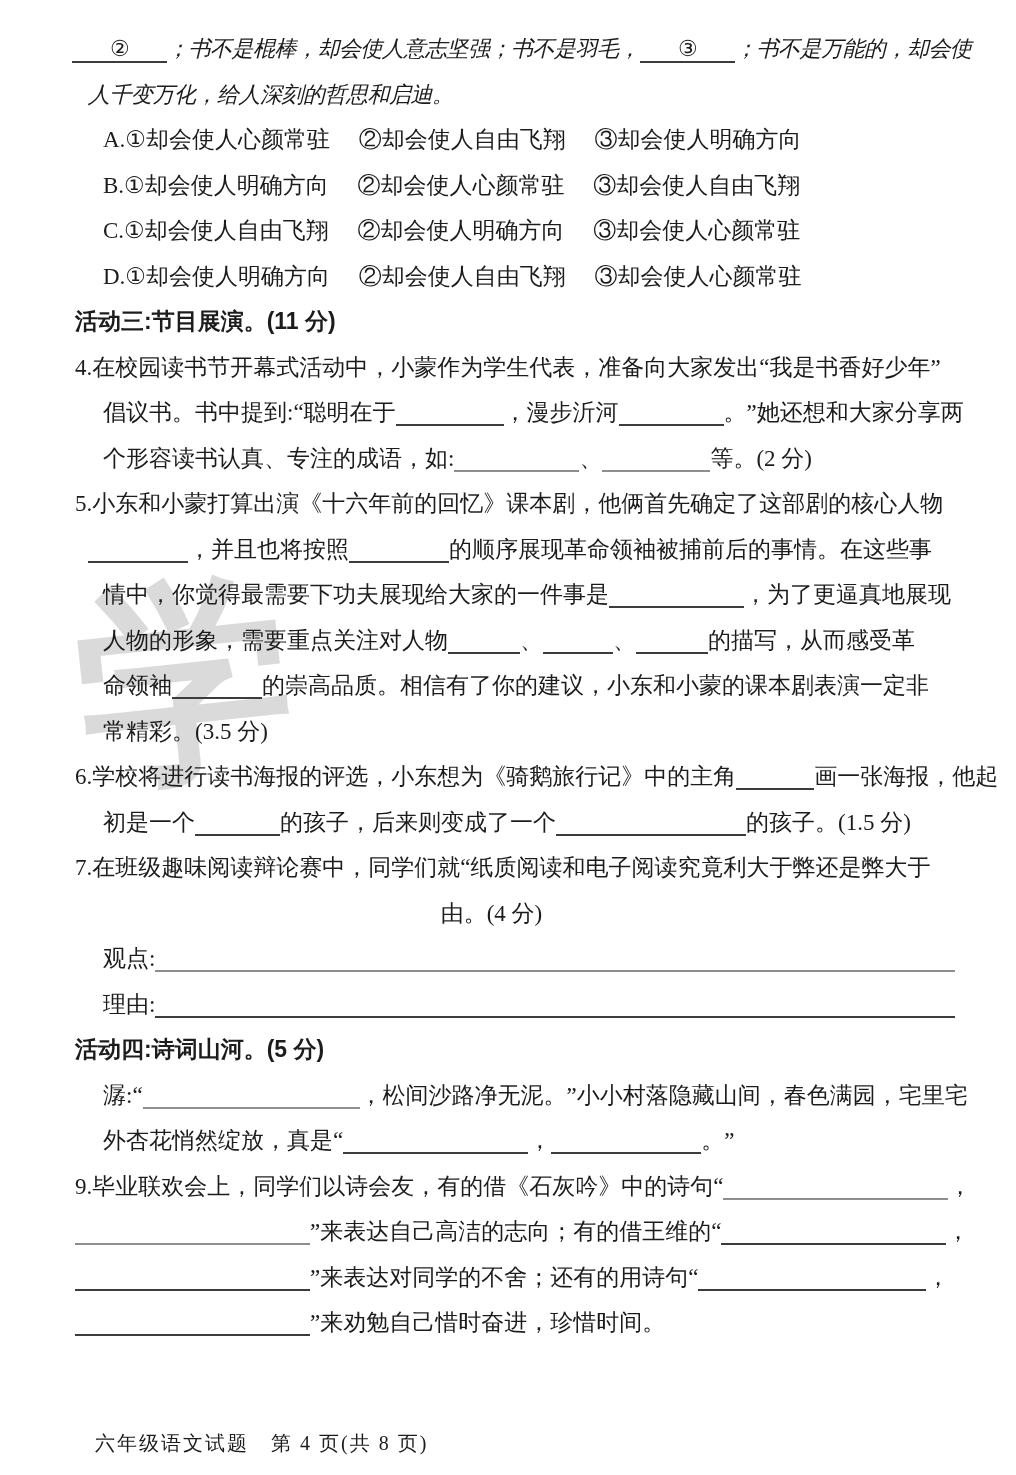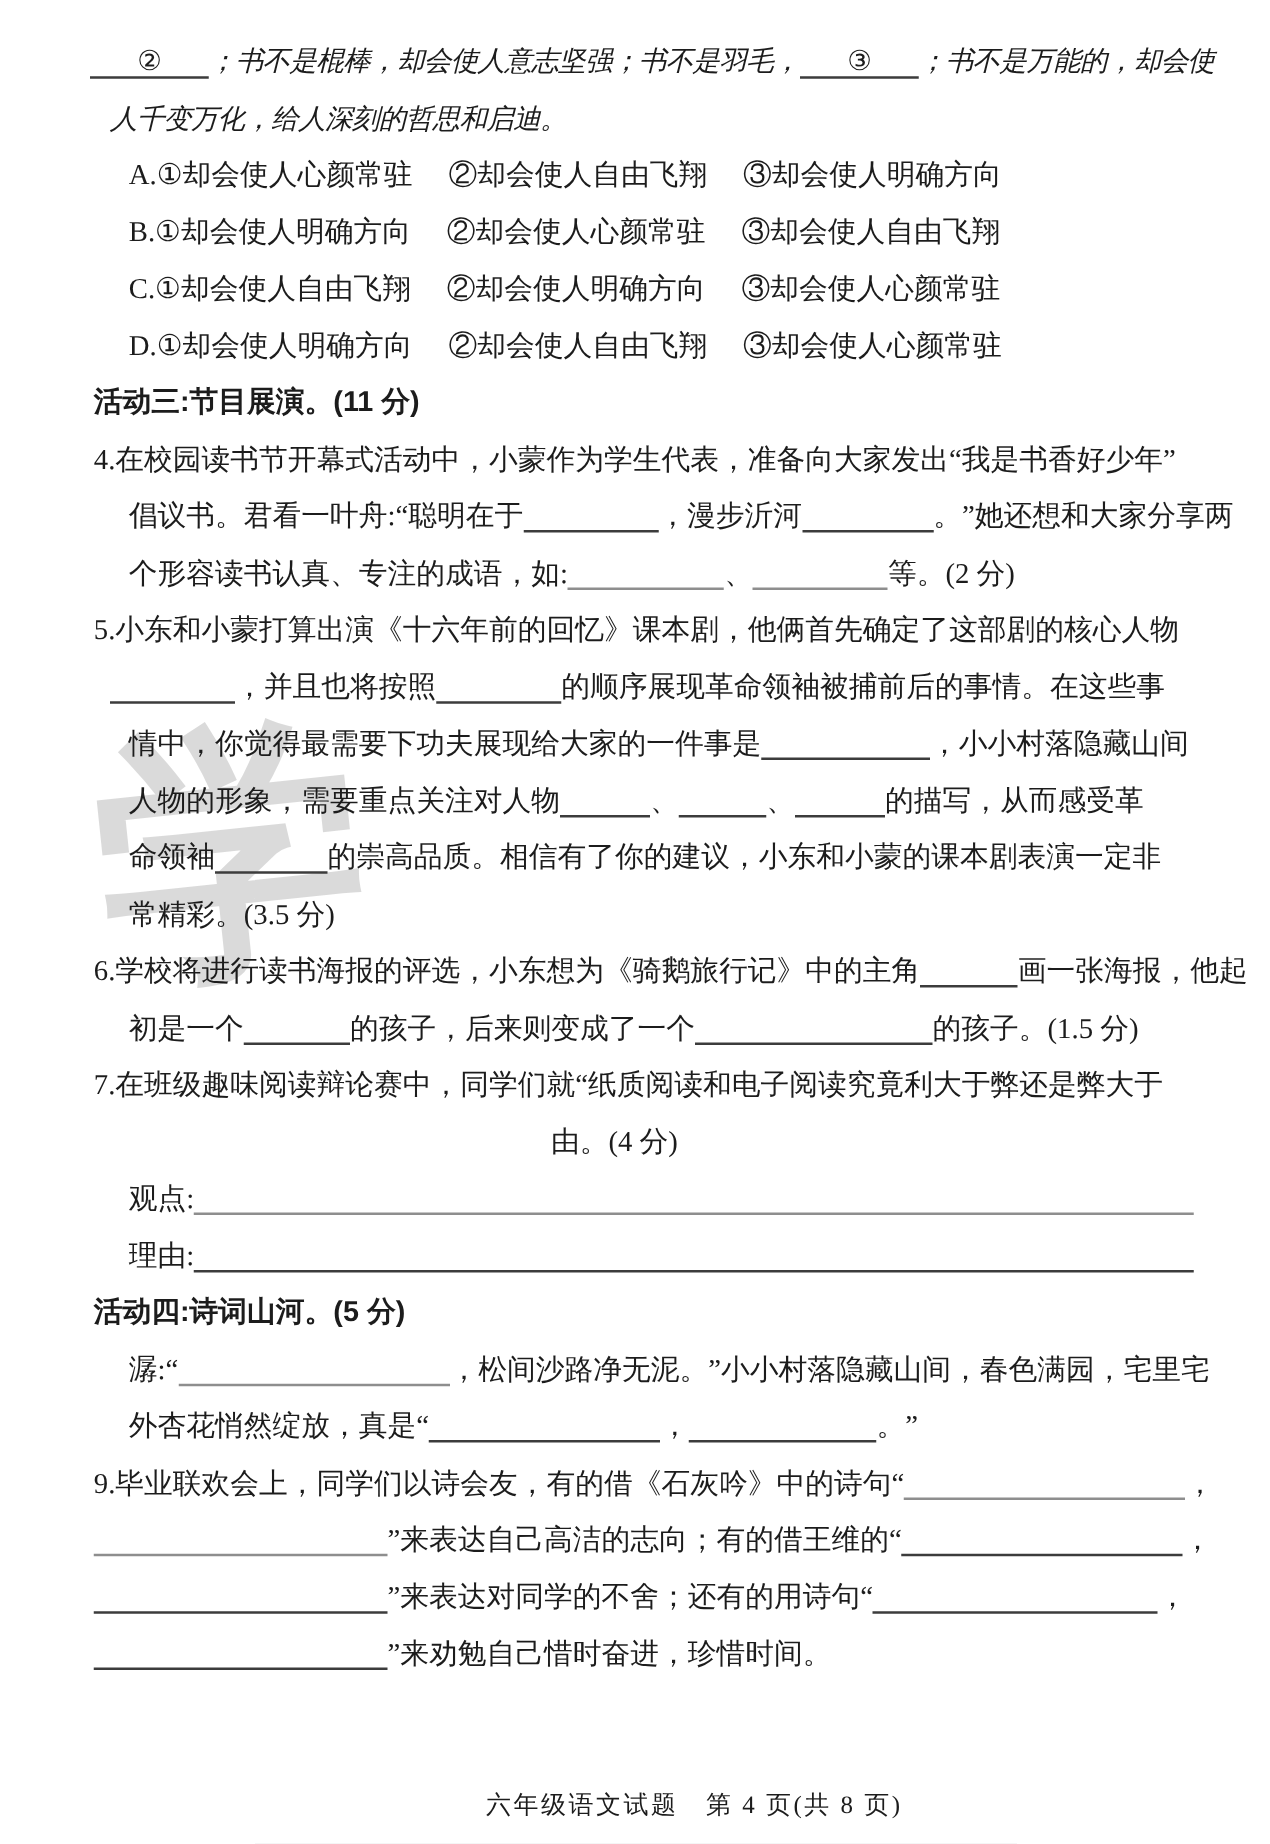--- a/index.html
+++ b/index.html
@@ -60,21 +60,20 @@
     vertical-align:baseline;
     text-align:center;
     font-size:22px;
     font-style:normal;
   }
   .footer{
     position:absolute;
     top:1430px;
     left:0;
     width:1016px;
-    text-align:center;
     z-index:1;
   }
   .footer span{
     display:inline-block;
     margin-left:95px;
     font-size:20px;
     letter-spacing:2px;
   }
 </style>
 </head>
@@ -84,25 +83,25 @@
   <div class="watermark">学</div>
   <div class="content">
       <div class="line kai" style="margin-left: 72px;"><span class="blank labeled" style="width: 95px;">②</span><span>；书不是棍棒，却会使人意志坚强；书不是羽毛，</span><span class="blank labeled" style="width: 95px;">③</span><span>；书不是万能的，却会使</span></div>
       <div class="line kai" style="margin-left: 88px;"><span>人千变万化，给人深刻的哲思和启迪。</span></div>
       <div class="line" style="margin-left: 103px;"><span>A.①却会使人心颜常驻　 ②却会使人自由飞翔　 ③却会使人明确方向</span></div>
       <div class="line" style="margin-left: 103px;"><span>B.①却会使人明确方向　 ②却会使人心颜常驻　 ③却会使人自由飞翔</span></div>
       <div class="line" style="margin-left: 103px;"><span>C.①却会使人自由飞翔　 ②却会使人明确方向　 ③却会使人心颜常驻</span></div>
       <div class="line" style="margin-left: 103px;"><span>D.①却会使人明确方向　 ②却会使人自由飞翔　 ③却会使人心颜常驻</span></div>
       <div class="line head" style="margin-left: 75px;"><span>活动三:节目展演。(11 分)</span></div>
       <div class="line" style="margin-left: 75px;"><span>4.在校园读书节开幕式活动中，小蒙作为学生代表，准备向大家发出“我是书香好少年”</span></div>
-      <div class="line" style="margin-left: 103px;"><span>倡议书。君看一叶舟:“聪明在于</span><span class="blank" style="width: 108px;"></span><span>，漫步沂河</span><span class="blank" style="width: 105px;"></span><span>。”她还想和大家分享两</span></div>
+      <div class="line" style="margin-left: 103px;"><span>倡议书。书中提到:“聪明在于</span><span class="blank" style="width: 108px;"></span><span>，漫步沂河</span><span class="blank" style="width: 105px;"></span><span>。”她还想和大家分享两</span></div>
       <div class="line" style="margin-left: 103px;"><span>个形容读书认真、专注的成语，如:</span><span class="blank gray" style="width: 125px;"></span><span>、</span><span class="blank gray" style="width: 108px;"></span><span>等。(2 分)</span></div>
       <div class="line" style="margin-left: 75px;"><span>5.小东和小蒙打算出演《十六年前的回忆》课本剧，他俩首先确定了这部剧的核心人物</span></div>
       <div class="line" style="margin-left: 88px;"><span class="blank" style="width: 100px;"></span><span>，并且也将按照</span><span class="blank" style="width: 100px;"></span><span>的顺序展现革命领袖被捕前后的事情。在这些事</span></div>
-      <div class="line" style="margin-left: 103px;"><span>情中，你觉得最需要下功夫展现给大家的一件事是</span><span class="blank" style="width: 135px;"></span><span>，小小村落隐藏山间</span></div>
+      <div class="line" style="margin-left: 103px;"><span>情中，你觉得最需要下功夫展现给大家的一件事是</span><span class="blank" style="width: 135px;"></span><span>，为了更逼真地展现</span></div>
       <div class="line" style="margin-left: 103px;"><span>人物的形象，需要重点关注对人物</span><span class="blank" style="width: 72px;"></span><span>、</span><span class="blank" style="width: 70px;"></span><span>、</span><span class="blank" style="width: 72px;"></span><span>的描写，从而感受革</span></div>
       <div class="line" style="margin-left: 103px;"><span>命领袖</span><span class="blank" style="width: 90px;"></span><span>的崇高品质。相信有了你的建议，小东和小蒙的课本剧表演一定非</span></div>
       <div class="line" style="margin-left: 103px;"><span>常精彩。(3.5 分)</span></div>
       <div class="line" style="margin-left: 75px;"><span>6.学校将进行读书海报的评选，小东想为《骑鹅旅行记》中的主角</span><span class="blank" style="width: 78px;"></span><span>画一张海报，他起</span></div>
       <div class="line" style="margin-left: 103px;"><span>初是一个</span><span class="blank" style="width: 85px;"></span><span>的孩子，后来则变成了一个</span><span class="blank" style="width: 190px;"></span><span>的孩子。(1.5 分)</span></div>
       <div class="line" style="margin-left: 75px;"><span>7.在班级趣味阅读辩论赛中，同学们就“纸质阅读和电子阅读究竟利大于弊还是弊大于</span></div>
       <div class="line" style="margin-left: 103px; text-align: center;"><span>由。(4 分)</span></div>
       <div class="line" style="margin-left: 103px;"><span>观点:</span><span class="blank gray" style="width: 800px;"></span></div>
       <div class="line" style="margin-left: 103px;"><span>理由:</span><span class="blank" style="width: 800px;"></span></div>
       <div class="line head" style="margin-left: 75px;"><span>活动四:诗词山河。(5 分)</span></div>

